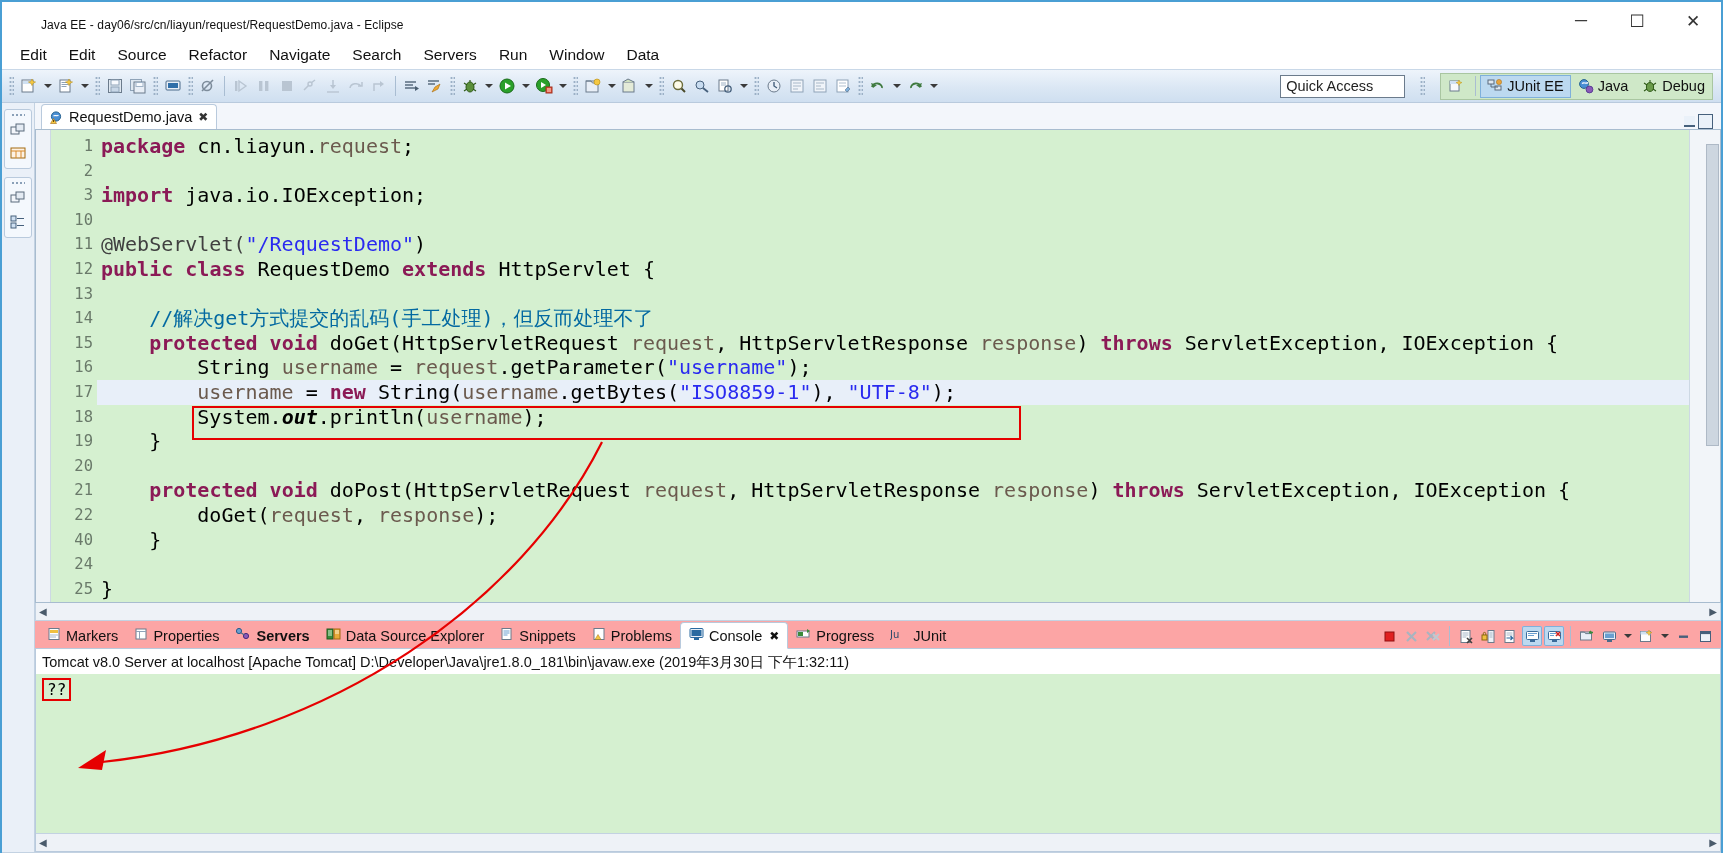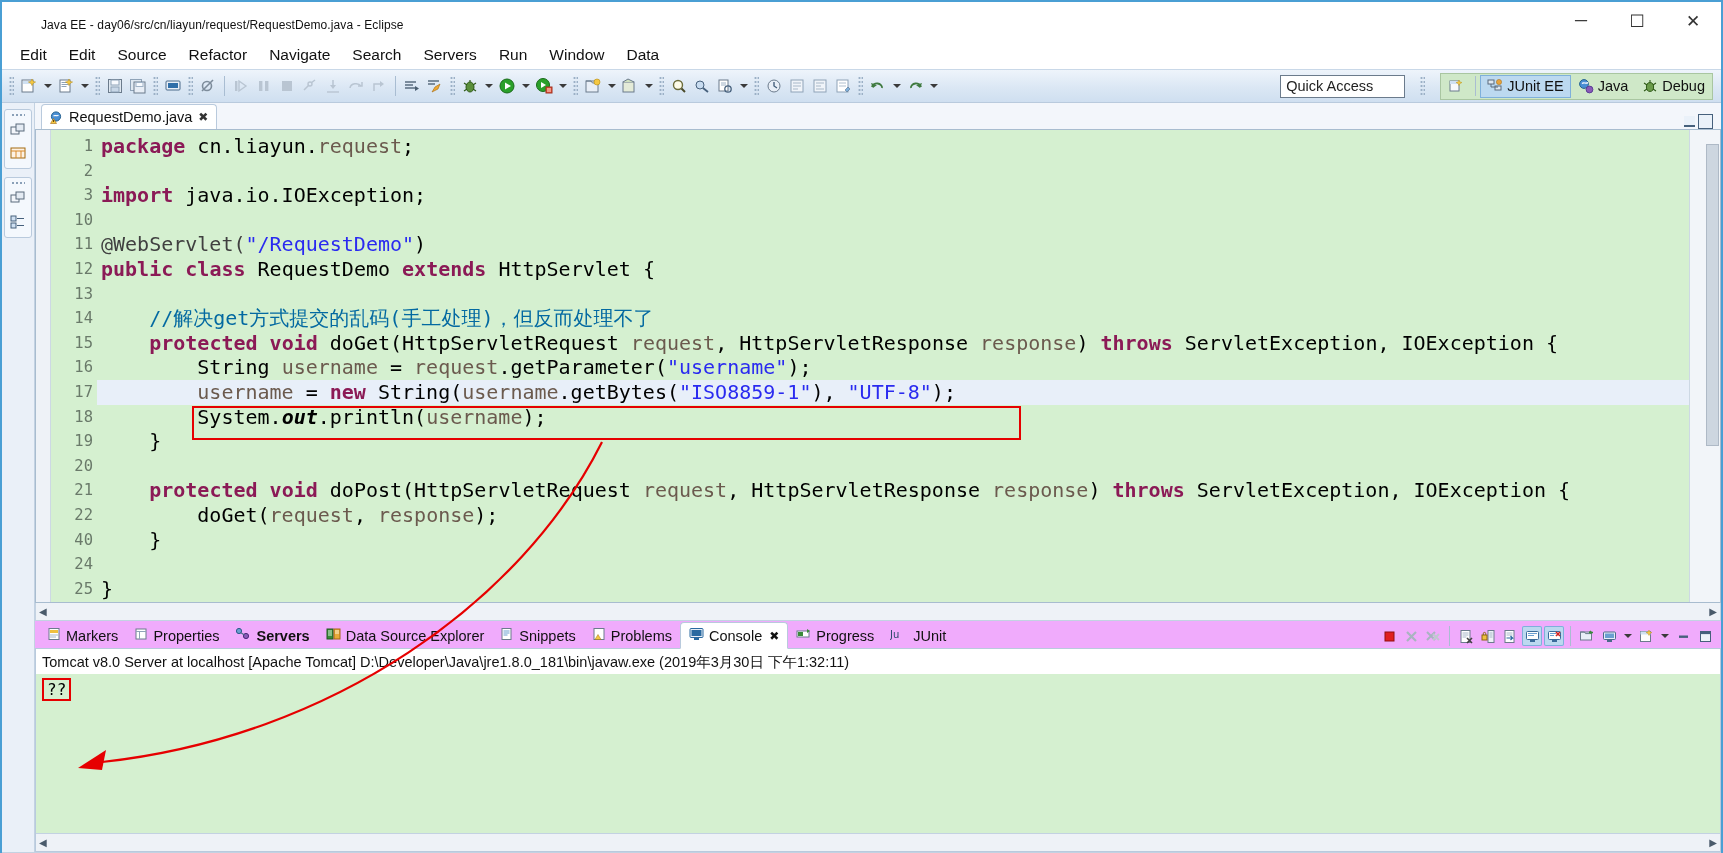--- a/index.html
+++ b/index.html
@@ -90,21 +90,21 @@
   .st{color:#000000;font-style:italic;font-weight:bold;}
 
   .ruler-right{width:15px;background:#f2f5f9;border-left:1px solid #cdd8e4;position:relative;}
   .vscroll{width:15px;background:#f2f5f9;position:relative;}
   .vthumb{position:absolute;left:1px;right:1px;background:#cdd6e0;border:1px solid #aeb9c6;}
   .hscrollrow{height:17px;background:#eef2f7;border:1px solid #c3d2e2;border-top:none;
               display:flex;align-items:center;justify-content:space-between;padding:0 3px;}
   .arrowbtn{font-size:10px;color:#4a5b6b;}
 
   
-  .bottom{flex:1;display:flex;flex-direction:column;min-height:0;background:#f0abfc;}
+  .bottom{flex:1;display:flex;flex-direction:column;min-height:0;background:#fca5a5;}
   .btabrow{height:27px;display:flex;align-items:flex-end;padding-left:4px;
            border-bottom:1px solid #b9cadd;}
   .btab{height:25px;display:flex;align-items:center;gap:5px;padding:0 8px;font-size:14.5px;color:#111;}
   .btab.active{background:#fff;border:1px solid #b9cadd;border-bottom:1px solid #fff;
                border-radius:4px 4px 0 0;position:relative;top:1px;}
   .btab.bold{font-weight:bold;}
   .btab .x{font-size:12px;margin-left:2px;}
   .btools{margin-left:auto;display:flex;align-items:center;gap:2px;padding-right:6px;}
   .bt{width:20px;height:20px;display:flex;align-items:center;justify-content:center;border-radius:2px;}
   .bt.on{background:#bcd9f0;box-shadow:inset 0 0 0 1px #7fb0db;}

